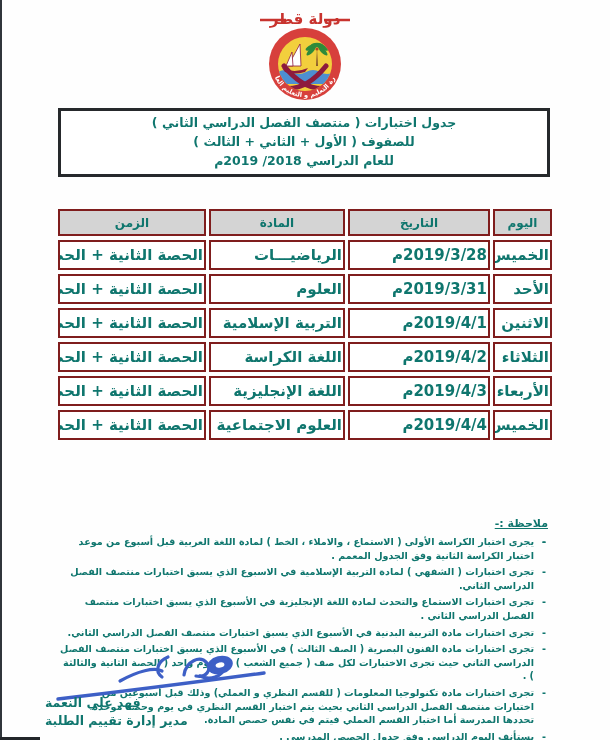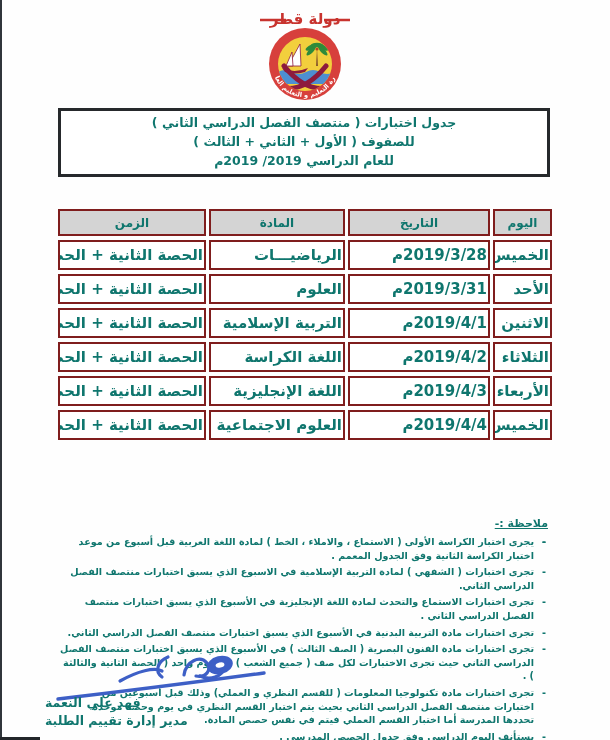--- a/index.html
+++ b/index.html
@@ -91,21 +91,21 @@
 
       <text font-size="6.6" font-weight="bold" fill="#ffffff" font-family="DejaVu Sans, sans-serif">
         <textPath href="#arcBottom" startOffset="50%" text-anchor="middle">وزارة التعليم و التعليم العالي</textPath>
       </text>
     </svg>
   </div>
 
   <div class="title-box">
     <div>جدول اختبارات ( منتصف الفصل الدراسي الثاني )</div>
     <div>للصفوف ( الأول + الثاني + الثالث )</div>
-    <div>للعام الدراسي 2019/ 2019م</div>
+    <div>للعام الدراسي 2018/ 2019م</div>
   </div>
 
   <table class="exam-table">
     <colgroup>
       <col style="width:59px">
         <col style="width:142px">
         <col style="width:136px">
         <col style="width:148px">
     </colgroup>
     <thead>

